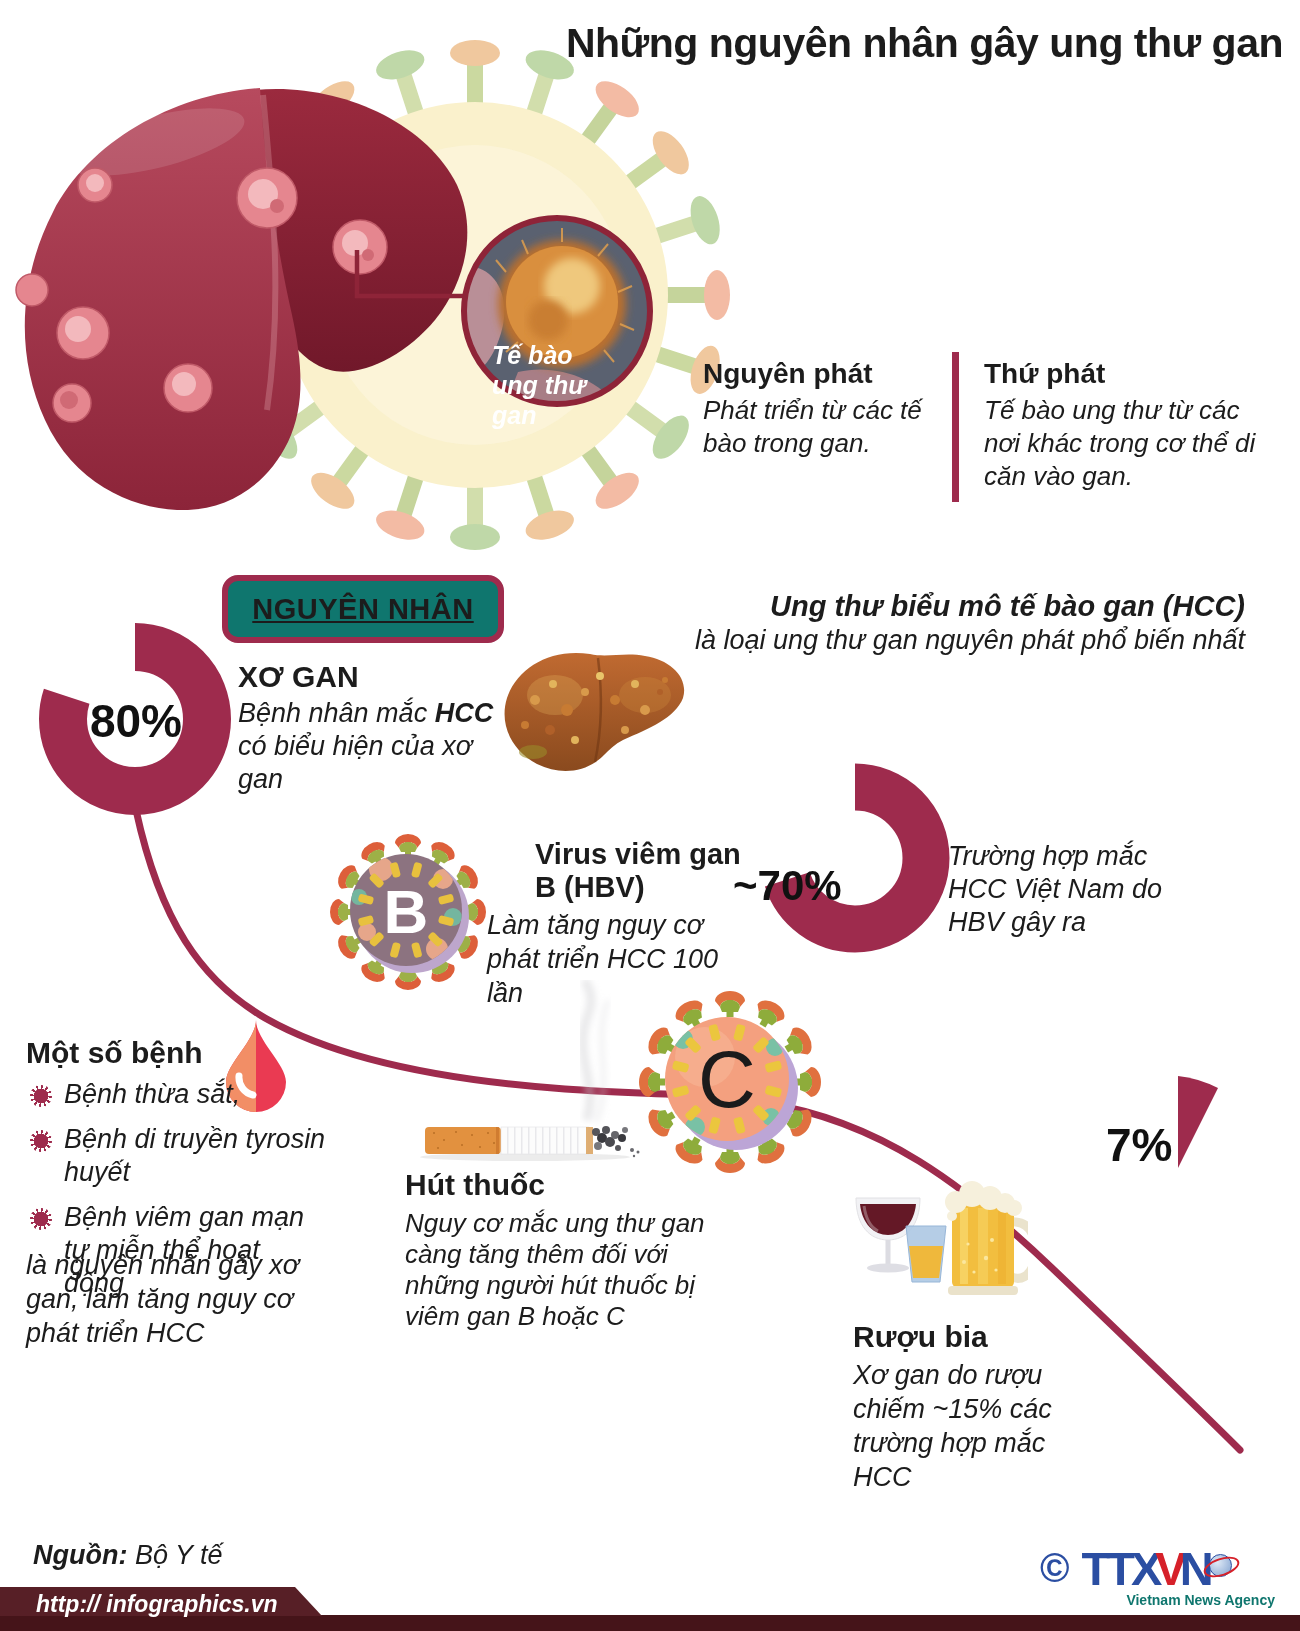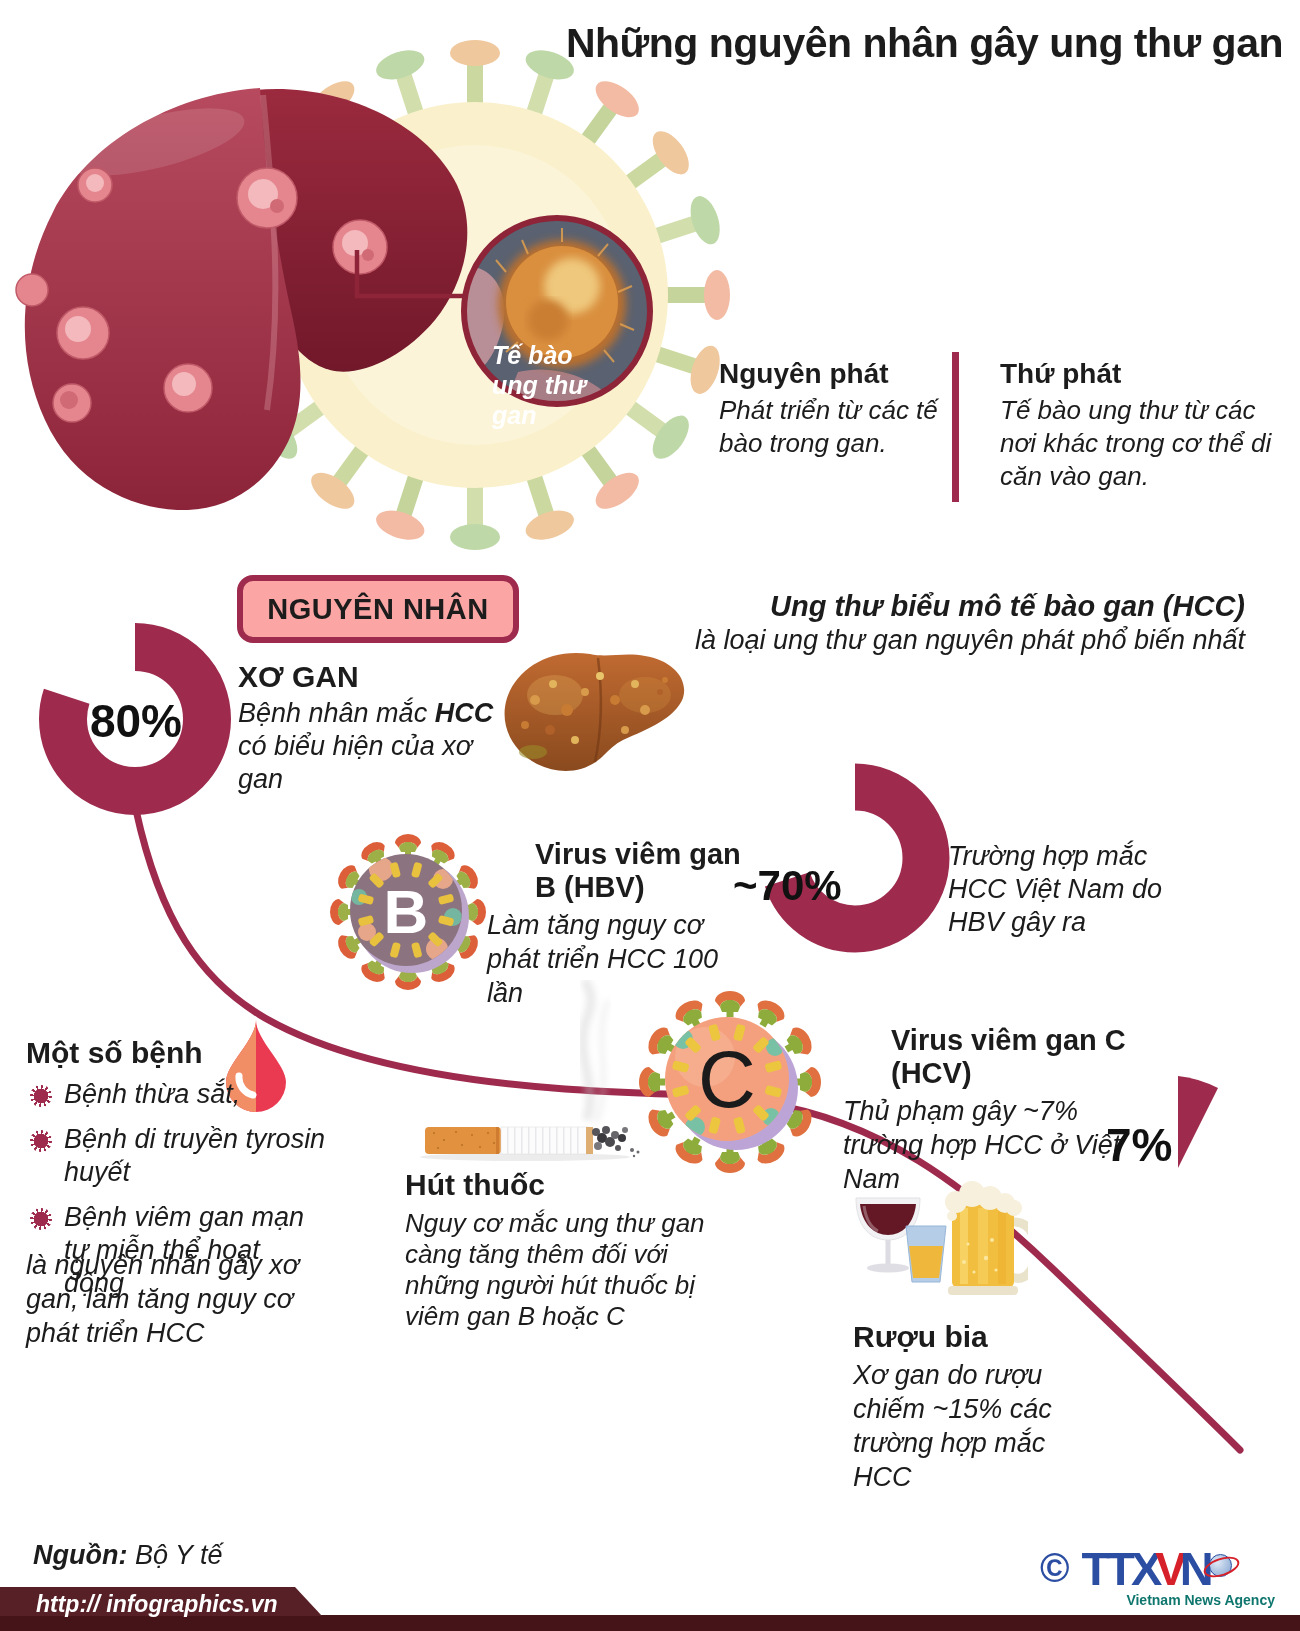--- a/index.html
+++ b/index.html
@@ -4,27 +4,27 @@
 <style>
   html,body{margin:0;padding:0;background:#fff;}
   #page{position:relative;width:1300px;height:1631px;background:#fff;overflow:hidden;
         font-family:"Liberation Sans","DejaVu Sans",sans-serif;color:#1c1c1c;}
   .abs{position:absolute;}
   svg{display:block;}
   .title{right:17px;top:20px;font-size:41px;font-weight:bold;letter-spacing:-0.5px;z-index:5;text-align:right;}
   .intro{right:17px;top:84px;width:720px;font-size:29px;line-height:36px;font-weight:bold;text-align:right;z-index:5;}
   .cell-label{left:492px;top:340px;width:132px;color:#fff;font-style:italic;font-weight:bold;
               font-size:25px;line-height:30px;z-index:6;}
-  .type-block{z-index:5;margin-left:16px;}
+  .type-block{z-index:5;}
   .type-block .hd{font-size:28px;font-weight:bold;margin-bottom:4px;}
   .type-block .bd{font-size:26px;line-height:33px;font-style:italic;}
   .divider{left:952px;top:352px;width:7px;height:150px;background:#9E2B4D;z-index:5;}
-  .causes-box{left:237px;top:575px;width:270px;height:56px;border:6px solid #9E2B4D;border-radius:16px;
+  .causes-box{left:222px;top:575px;width:270px;height:56px;border:6px solid #9E2B4D;border-radius:16px;
               display:flex;align-items:center;justify-content:center;font-size:29px;font-weight:bold;
-              letter-spacing:0.5px;z-index:5;background:#fca5a5;}
+              letter-spacing:0.5px;z-index:5;background:#0f766e;text-decoration:underline;}
   .hcc-note{right:55px;top:590px;width:560px;text-align:right;z-index:5;}
   .hcc-note .hd{font-size:29px;font-weight:bold;font-style:italic;}
   .hcc-note .sub{font-size:27px;font-style:italic;margin-top:2px;}
   .pct{font-weight:bold;z-index:5;color:#111;}
   .pct80{left:70px;top:694px;width:132px;text-align:center;font-size:46px;}
   .pct70{left:733px;top:862px;font-size:42px;}
   .pct7{left:1106px;top:1118px;font-size:46px;}
   .xogan{left:238px;top:660px;width:260px;z-index:5;}
   .xogan .hd{font-size:30px;font-weight:bold;margin-bottom:3px;}
   .xogan .bd{font-size:27px;line-height:33px;font-style:italic;}
@@ -377,24 +377,20 @@
       <use href="#studC" transform="rotate(165 92 92)"></use>
     <use href="#studC" transform="rotate(195 92 92)"></use>
       <use href="#studC" transform="rotate(225 92 92)"></use>
       <use href="#studC" transform="rotate(255 92 92)"></use>
     <use href="#studC" transform="rotate(285 92 92)"></use>
       <use href="#studC" transform="rotate(315 92 92)"></use>
       <use href="#studC" transform="rotate(345 92 92)"></use>
     <text x="92" y="120" text-anchor="middle" font-size="80" font-weight="500" fill="#1b1b1b" font-family="Liberation Sans, sans-serif">C</text>
   </svg>
 
-  <div class="abs hcv-block">
-    <div class="hd">Virus viêm gan C (HCV)</div>
-    <div class="bd">Thủ phạm gây ~7% trường hợp HCC ở Việt Nam</div>
-  </div>
   <div class="abs pct pct7">7%</div>
   <svg class="abs" style="left:1165px;top:1065px;z-index:2;" width="70" height="110">
     <path d="M13,103 L13,11 Q33,13 53,23 Z" fill="#9E2B4D"></path>
   </svg>
 
   <svg class="abs" style="left:410px;top:980px;z-index:2;" width="240" height="182">
     <defs>
         <filter id="blur2">
           <feGaussianBlur stdDeviation="3"></feGaussianBlur>
         </filter>

